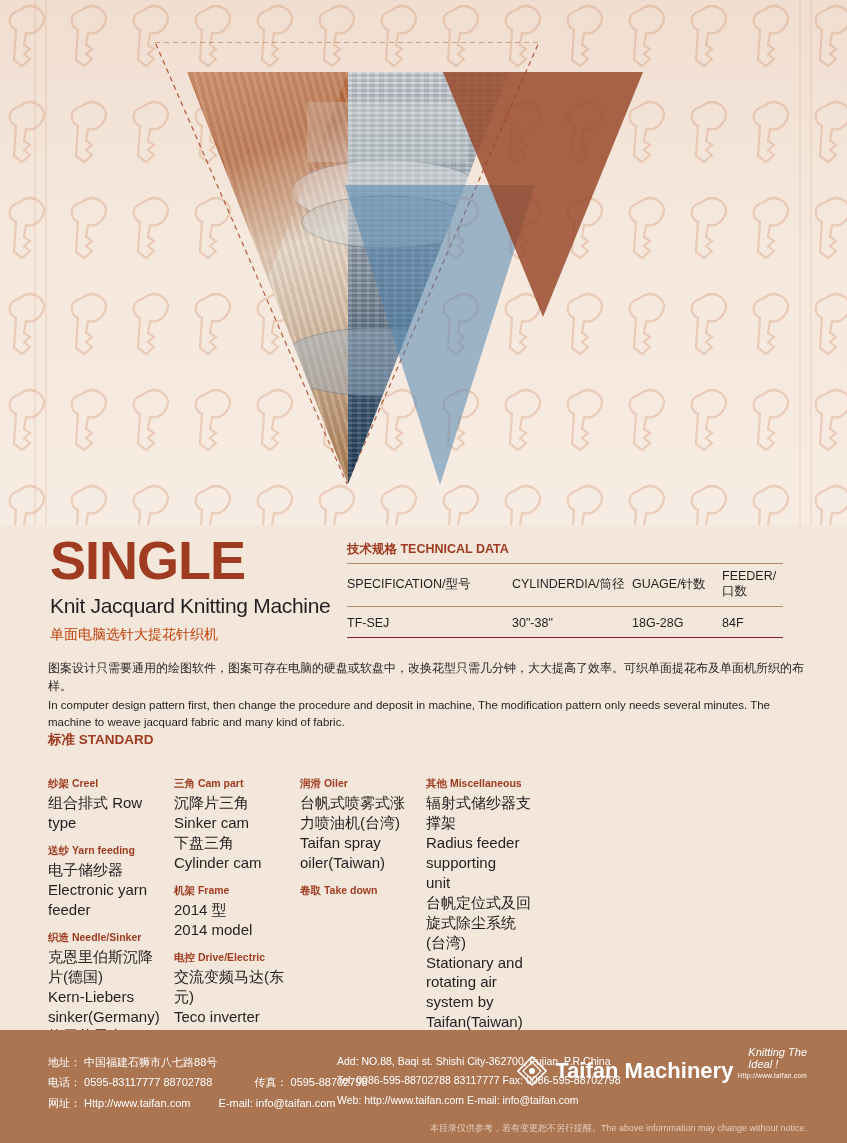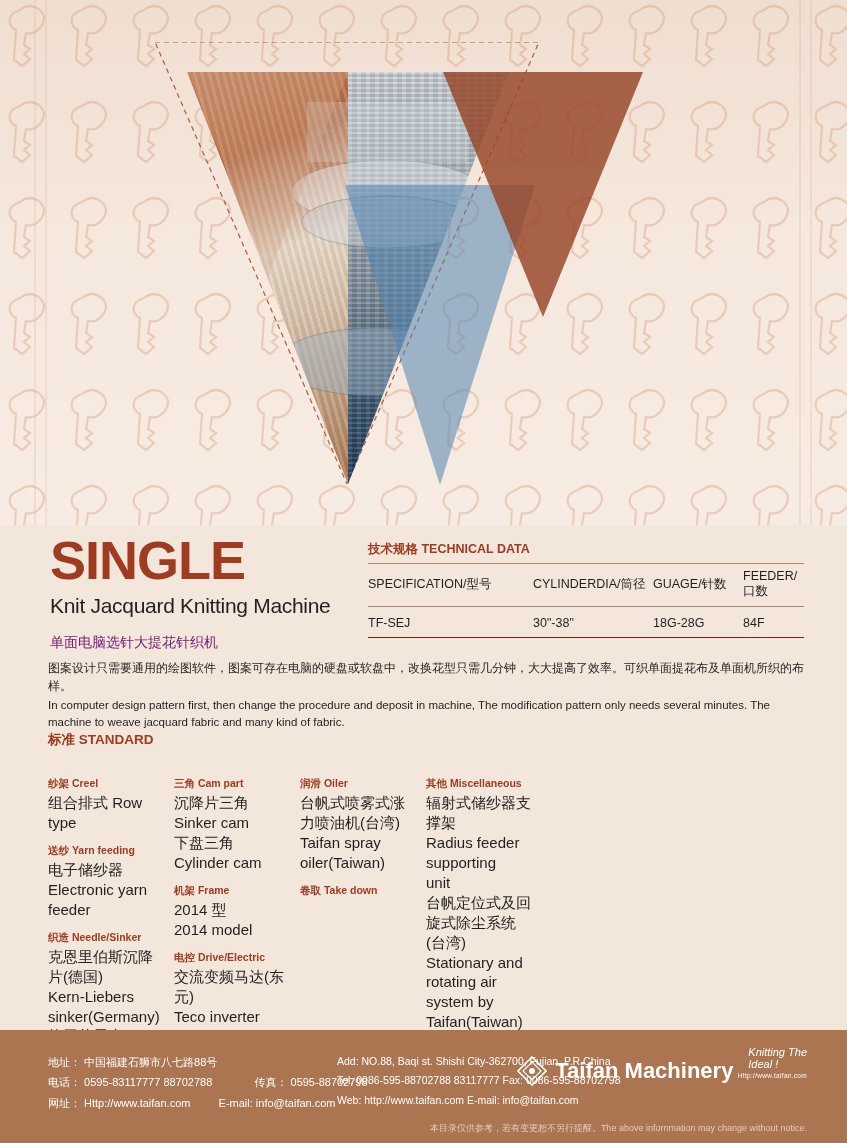--- a/index.html
+++ b/index.html
@@ -75,24 +75,24 @@
   }
   
   .content { position: absolute; left: 0; top: 519px; width: 847px; }
   .title-wrap { position: absolute; left: 50px; top: 14px; width: 300px; }
   .big-title {
     font-family: "Liberation Sans", sans-serif;
     font-weight: bold; font-size: 54px; letter-spacing: -1px;
     color: #9e3b20; line-height: 1;
   }
   .sub-en { font-size: 21px; color: #231f20; margin-top: 7px; letter-spacing:-.3px;}
-  .sub-cn { font-size: 14px; color: #701a75; margin-top: 16px; }
-
-  
-  .spec { position: absolute; left: 368px; top: 22px; width: 436px; }
+  .sub-cn { font-size: 14px; color: #c2410c; margin-top: 8px; }
+
+  
+  .spec { position: absolute; left: 347px; top: 22px; width: 436px; }
   .spec-head { font-size: 12.5px; color: #9e3b20; font-weight: bold; margin-bottom: 5px; }
   .spec table { width: 100%; border-collapse: collapse; }
   .spec th, .spec td {
     text-align: left; font-size: 12.5px; color: #231f20; font-weight: normal;
     padding: 5px 0 6px 0;
   }
   .spec thead th { border-top: 1px solid #b08a6f; border-bottom: 1px solid #b08a6f; }
   .spec tbody td { border-bottom: 1px solid #7f1d1d; padding-top: 9px; padding-bottom: 7px; }
   .c1 { width: 165px; } .c2 { width: 120px; } .c3 { width: 90px; }
 

